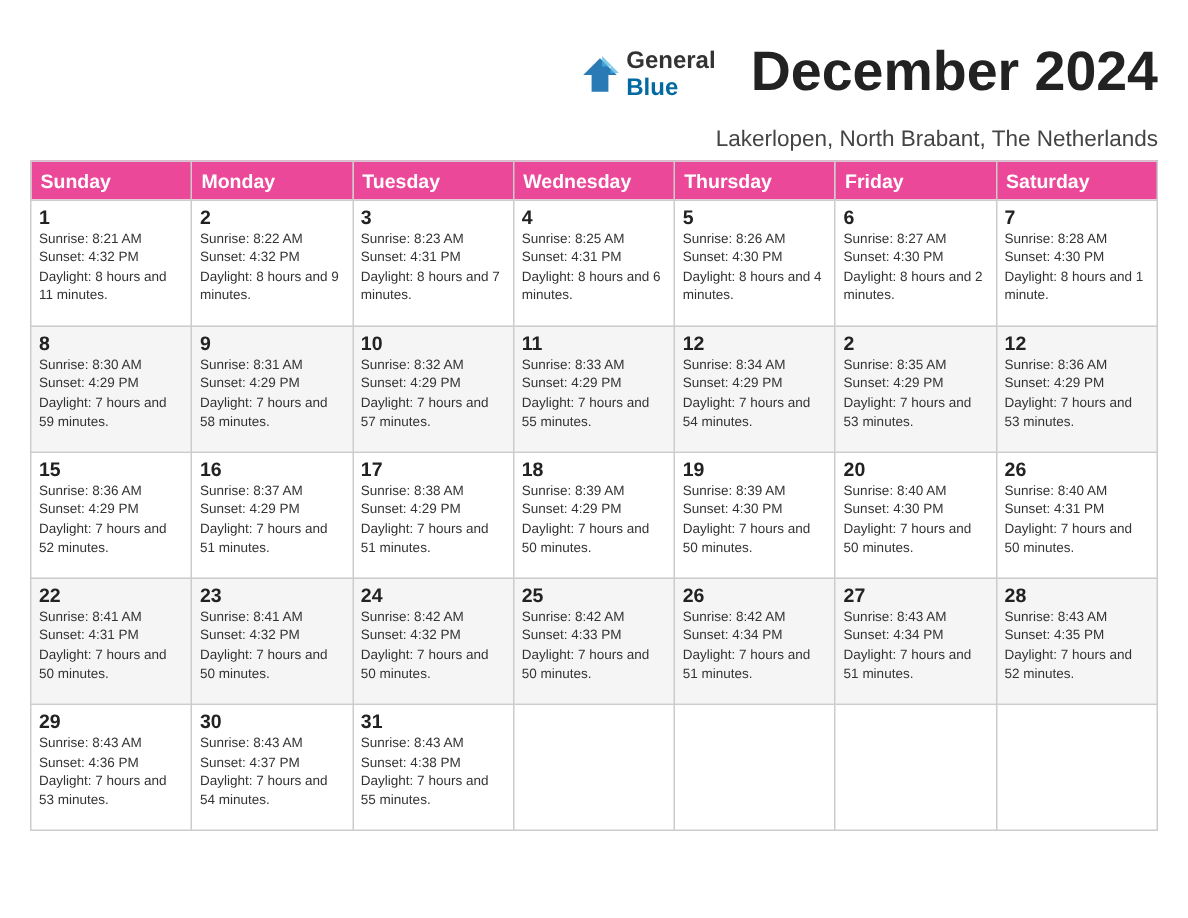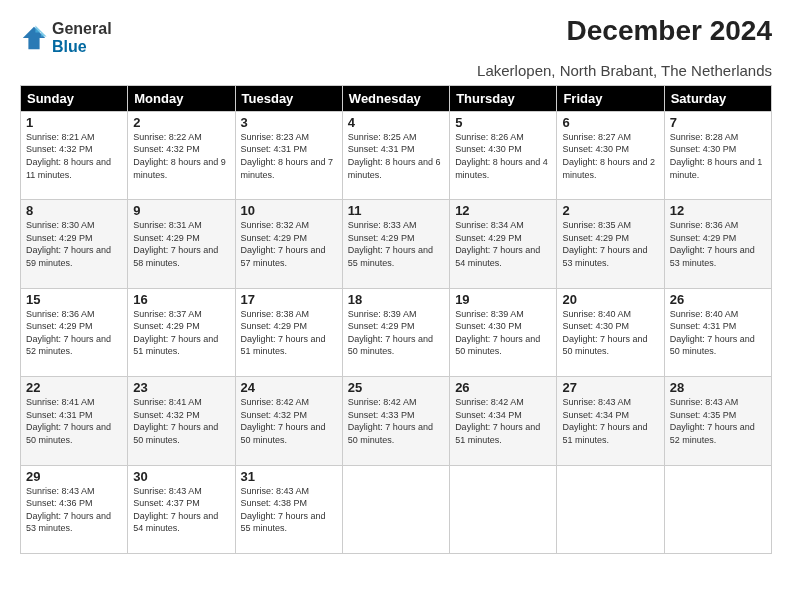--- a/index.html
+++ b/index.html
@@ -6,23 +6,24 @@
     body {
       width: 792px;
       height: 612px;
       font-family: Arial, sans-serif;
       background: #fff;
       overflow: hidden;
     }
     .page {
       width: 792px;
       height: 564px;
-      padding: 16px 20px 10px 20px;
+      padding: 28px 20px 10px 20px;
       display: flex;
       flex-direction: column;
+      align-items: flex-end;
     }
     .header {
       display: flex;
       align-items: flex-start;
       justify-content: space-between;
       margin-bottom: 6px;
     }
     .logo {
       display: flex;
       align-items: center;
@@ -45,37 +46,37 @@
     }
     .logo-icon {
       width: 28px;
       height: 28px;
       margin-right: 4px;
     }
     .title-block {
       text-align: right;
     }
     .main-title {
-      font-size: 28px;
+      font-size: 37px;
       font-weight: bold;
       color: #222;
       line-height: 1.1;
     }
     .subtitle {
       font-size: 15px;
       color: #444;
       margin-top: 15px;
     }
     .calendar {
       width: 100%;
       border-collapse: collapse;
       flex: 1;
     }
     .calendar th {
-      background: #000000;
+      background: #ec4899;
       color: #fff;
       font-size: 13px;
       font-weight: bold;
       padding: 5px 6px;
       text-align: left;
       border: 1px solid #ccc;
     }
     .calendar td {
       border: 1px solid #ccc;
       vertical-align: top;

